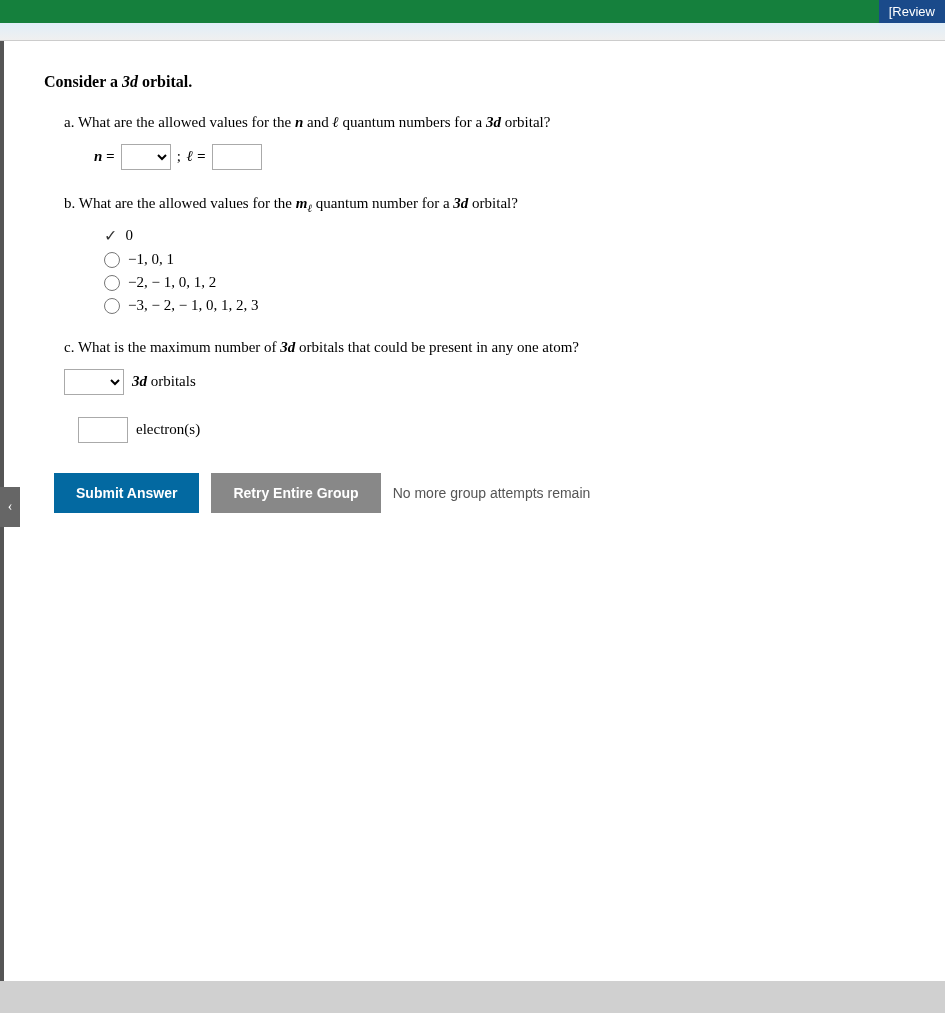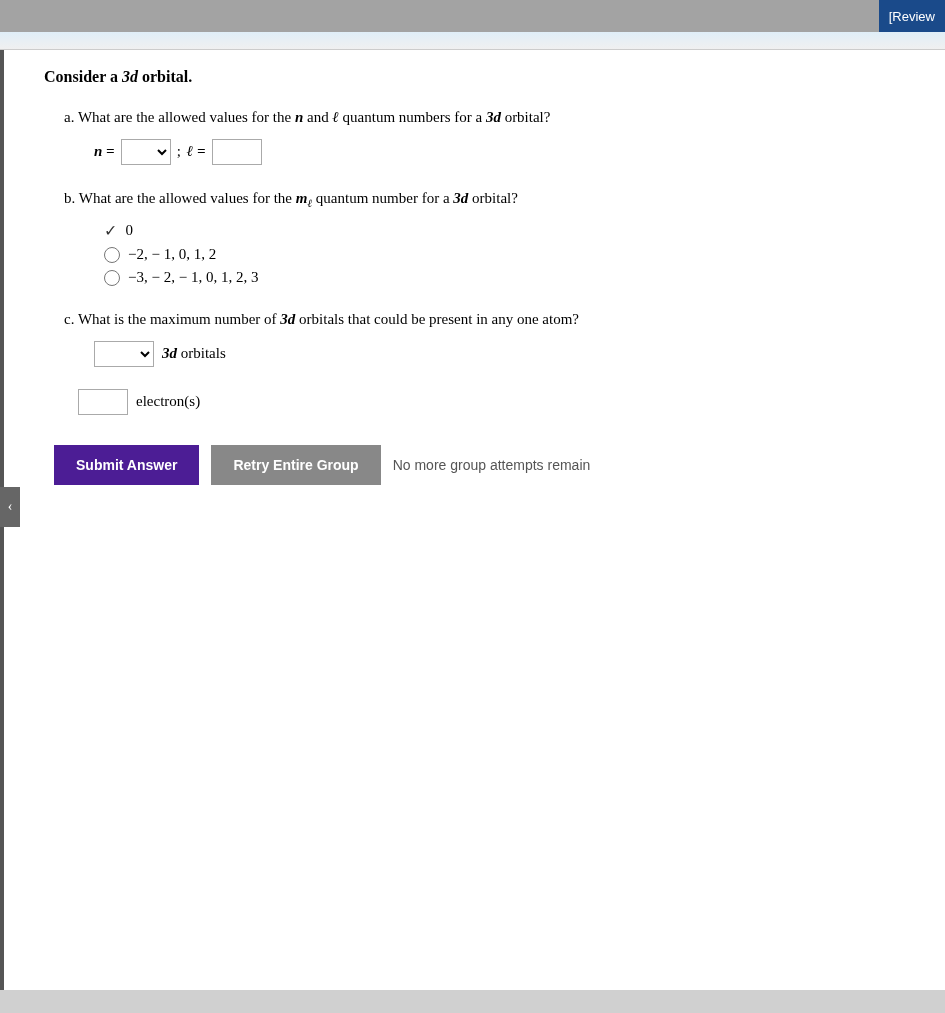--- a/index.html
+++ b/index.html
@@ -3,22 +3,22 @@
   <meta charset="utf-8">
   <style>
     * { box-sizing: border-box; margin: 0; padding: 0; }
     body {
       font-family: Georgia, 'Times New Roman', serif;
       background: #d0d0d0;
       width: 945px;
       min-height: 1013px;
     }
     .top-bar {
-      background: #a3a3a3;
-      height: 32px;
+      background: #15803d;
+      height: 23px;
       display: flex;
       align-items: center;
       justify-content: flex-end;
       padding-right: 0;
       padding-left: 44px;
     }
     .review-btn {
       background: #1a4a8a;
       color: white;
       font-size: 13px;
@@ -39,21 +39,21 @@
     }
     .wave-bar::before {
       content: '';
       position: absolute;
       top: 0; left: 0; right: 0; bottom: 0;
       background: linear-gradient(180deg, #e0eef8 0%, #f0f0f0 100%);
     }
     .main-content {
       background: white;
       margin: 0;
-      padding: 18px 40px 40px 40px;
+      padding: 32px 40px 40px 40px;
       min-height: 940px;
       border-left: 4px solid #555;
     }
     .problem-title {
       font-size: 16px;
       font-weight: bold;
       margin-bottom: 20px;
       font-family: Georgia, serif;
     }
     .sub-question {
@@ -132,21 +132,20 @@
       font-family: Georgia, serif;
     }
     .checkmark-icon {
       font-size: 16px;
       color: #333;
     }
     .dropdown-row {
       display: flex;
       align-items: center;
       gap: 8px;
-      margin-left: 30px;
       margin-top: 6px;
     }
     .orbital-dropdown {
       border: 1px solid #aaa;
       padding: 2px 4px;
       font-size: 14px;
       width: 60px;
       height: 26px;
       background: white;
       cursor: pointer;
@@ -174,21 +173,21 @@
       font-family: Georgia, serif;
     }
     .button-row {
       display: flex;
       align-items: center;
       gap: 12px;
       margin-top: 30px;
       margin-left: 10px;
     }
     .submit-btn {
-      background: #4c1d95;
+      background: #0369a1;
       color: white;
       font-size: 14px;
       font-weight: bold;
       padding: 12px 22px;
       border: none;
       cursor: pointer;
       font-family: Arial, sans-serif;
     }
     .retry-btn {
       background: #888;
@@ -262,20 +261,24 @@
     <div class="sub-question-label">
       b. What are the allowed values for the <span style="font-style:italic;font-weight:bold;">m<sub>ℓ</sub></span> quantum number for a <span class="bold-italic">3d</span> orbital?
     </div>
     <div class="radio-group">
 
       <div class="checkmark-item">
         <span class="checkmark-icon">✓</span>
         <span>0</span>
       </div>
 
+      <div class="radio-item">
+        <input type="radio" name="ml-options" id="opt2" style="">
+        <label for="opt2">−1, 0, 1</label>
+      </div>
 
       <div class="radio-item">
         <input type="radio" name="ml-options" id="opt3" style="">
         <label for="opt3">−2, − 1, 0, 1, 2</label>
       </div>
 
       <div class="radio-item">
         <input type="radio" name="ml-options" id="opt4" style="">
         <label for="opt4">−3, − 2, − 1, 0, 1, 2, 3</label>
       </div>

